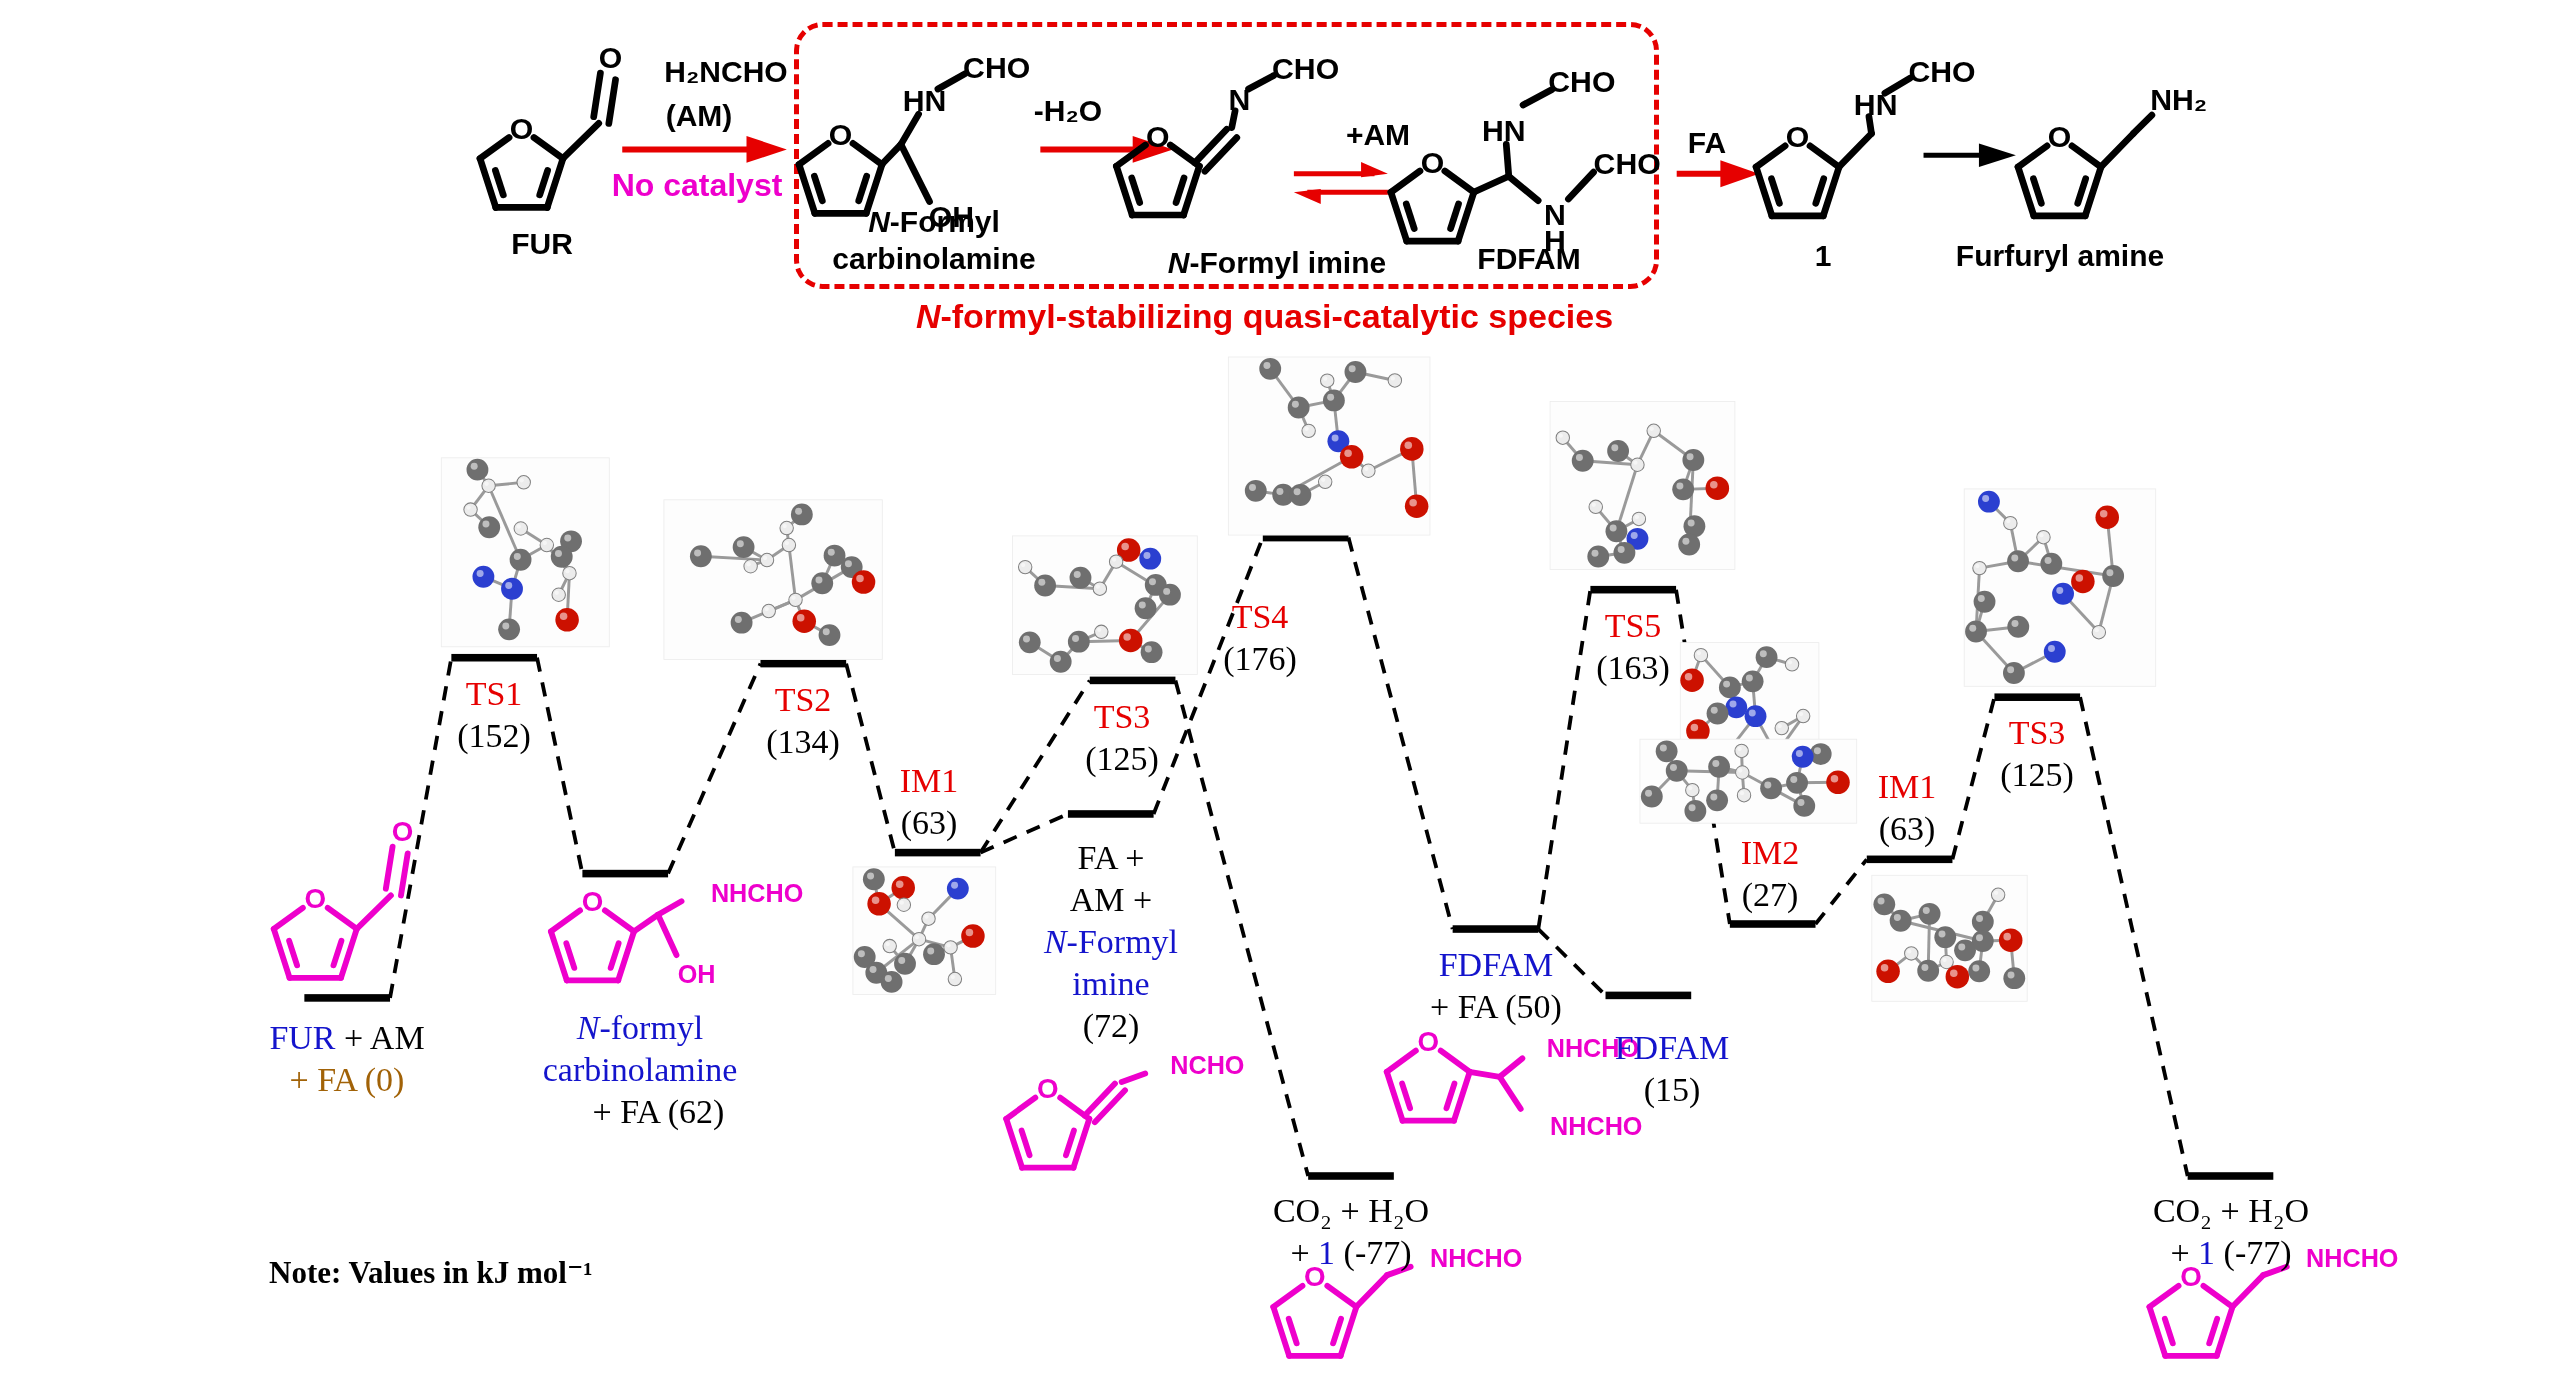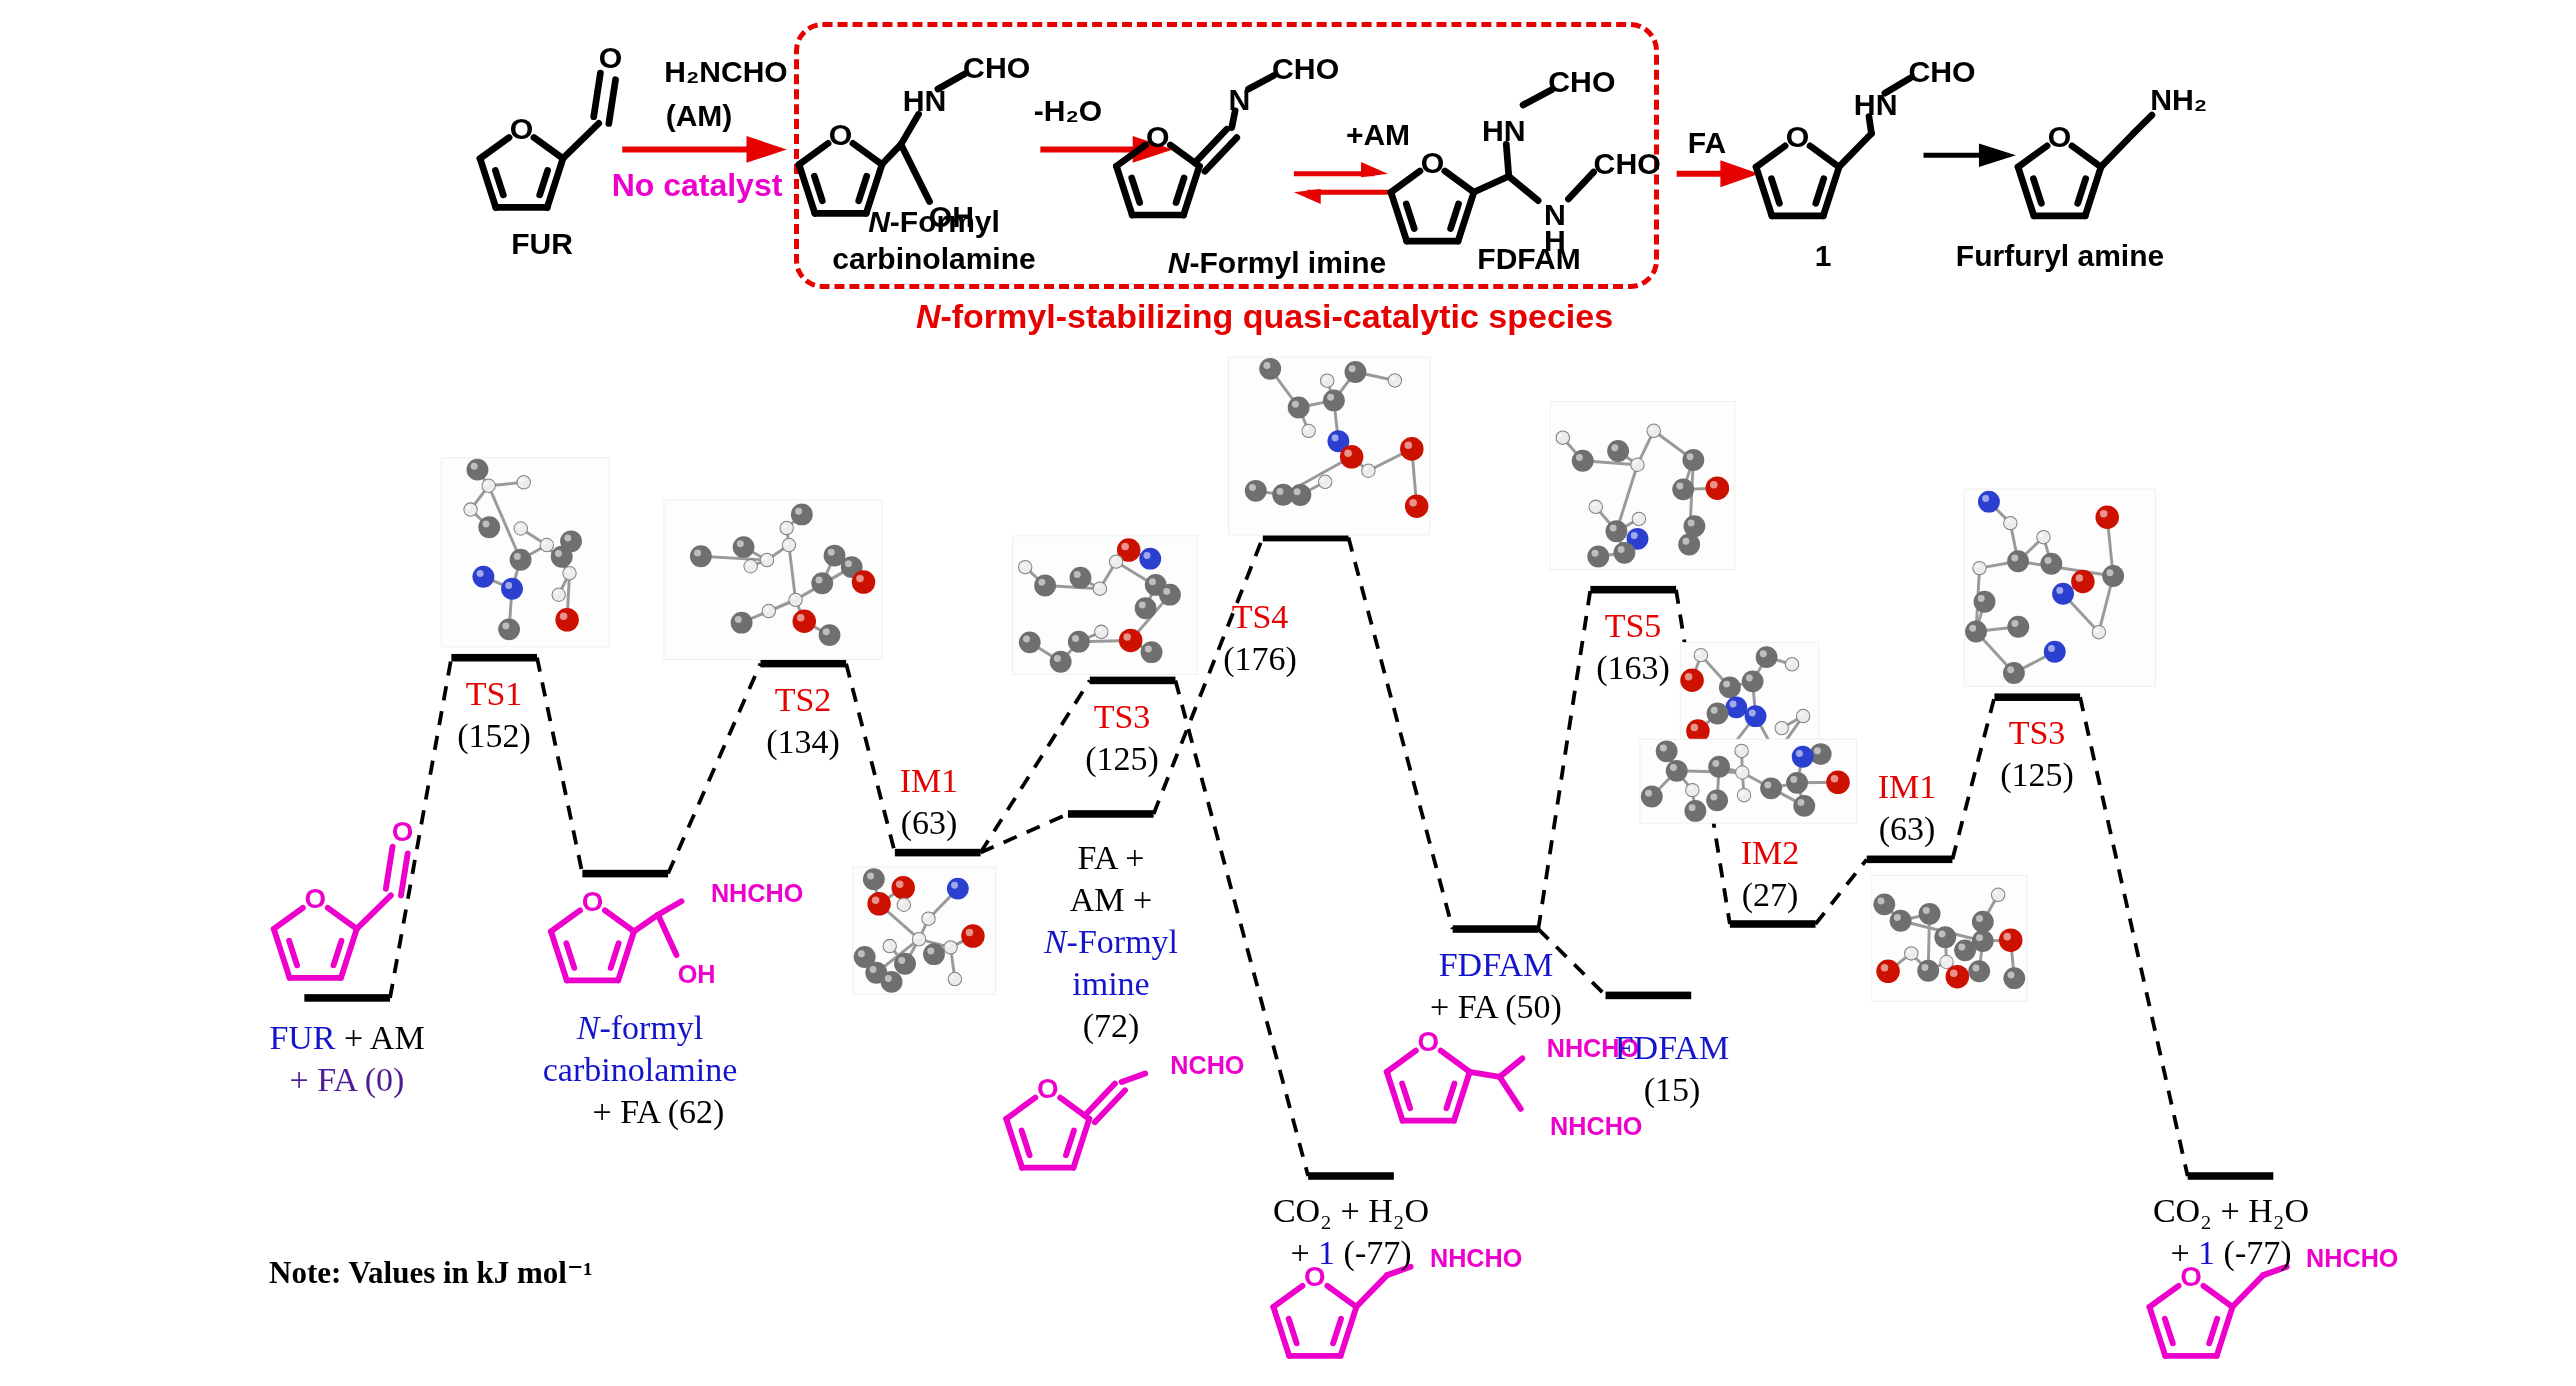--- a/index.html
+++ b/index.html
@@ -792,21 +792,21 @@
           <circle cx="2495.872489102557" cy="750.2065907336306" r="2.56" fill="rgba(255,255,255,0.55)"></circle>
           <circle cx="2445.7908415216953" cy="775.844155456638" r="13" fill="#2b3fd0" stroke="#808080" stroke-width="0"></circle>
           <circle cx="2441.890841521695" cy="771.944155456638" r="4.16" fill="rgba(255,255,255,0.55)"></circle>
           <circle cx="2397.1825321186334" cy="801.1990171258803" r="13" fill="#6f6f6f" stroke="#808080" stroke-width="0"></circle>
           <circle cx="2393.2825321186333" cy="797.2990171258804" r="4.16" fill="rgba(255,255,255,0.55)"></circle>
         </g>
       </svg>
     <div id="diagram-labels">
         <div class="stack" style="left: 347px; top: 1017px;">
           <div class="ln"><span style="color: rgb(20, 20, 204);">FUR</span><span style="color: rgb(0, 0, 0);"> + AM</span></div>
-          <div class="ln"><span style="color: #4c1d95;">+ FA (0)</span></div>
+          <div class="ln"><span style="color: #a16207;">+ FA (0)</span></div>
         </div>
         <div class="stack" style="left: 494px; top: 673px;">
           <div class="ln"><span style="color: rgb(230, 0, 0);">TS1</span></div>
           <div class="ln"><span style="color: rgb(0, 0, 0);">(152)</span></div>
         </div>
         <div class="stack" style="left: 640px; top: 1007px;">
           <div class="ln ifl"><span style="color: rgb(20, 20, 204);">N-formyl</span></div>
           <div class="ln"><span style="color: rgb(20, 20, 204);">carbinolamine</span></div>
           <div class="ln"><span style="color: rgb(0, 0, 0); margin-left: 37px;">+ FA (62)</span></div>
         </div>

